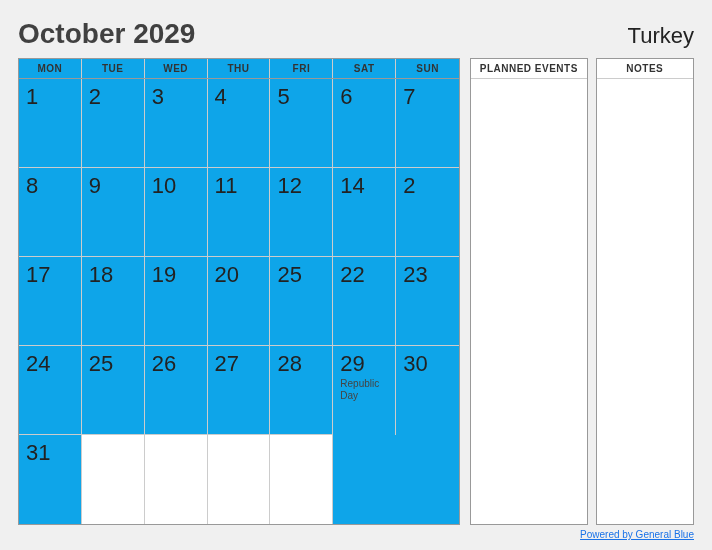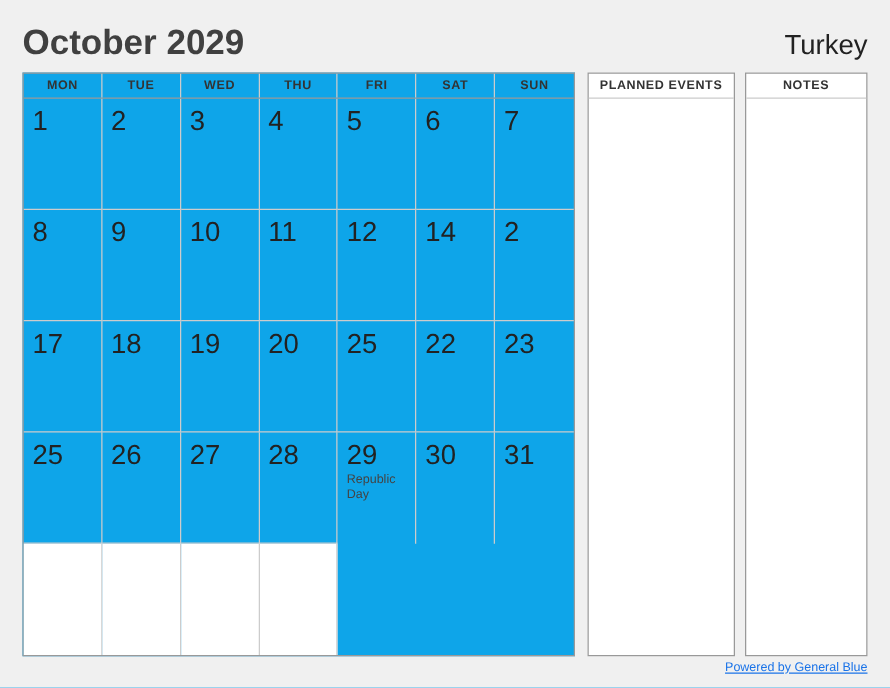--- a/index.html
+++ b/index.html
@@ -211,20 +211,23 @@
           <div class="calendar-cell">
             <span class="day-number">25</span>
           </div>
           <div class="calendar-cell">
             <span class="day-number">22</span>
           </div>
           <div class="calendar-cell">
             <span class="day-number">23</span>
           </div>
           <div class="calendar-cell">
+            <span class="day-number">24</span>
+          </div>
+          <div class="calendar-cell">
             <span class="day-number">25</span>
           </div>
           <div class="calendar-cell">
             <span class="day-number">26</span>
           </div>
           <div class="calendar-cell">
             <span class="day-number">27</span>
           </div>
           <div class="calendar-cell">
             <span class="day-number">28</span>

